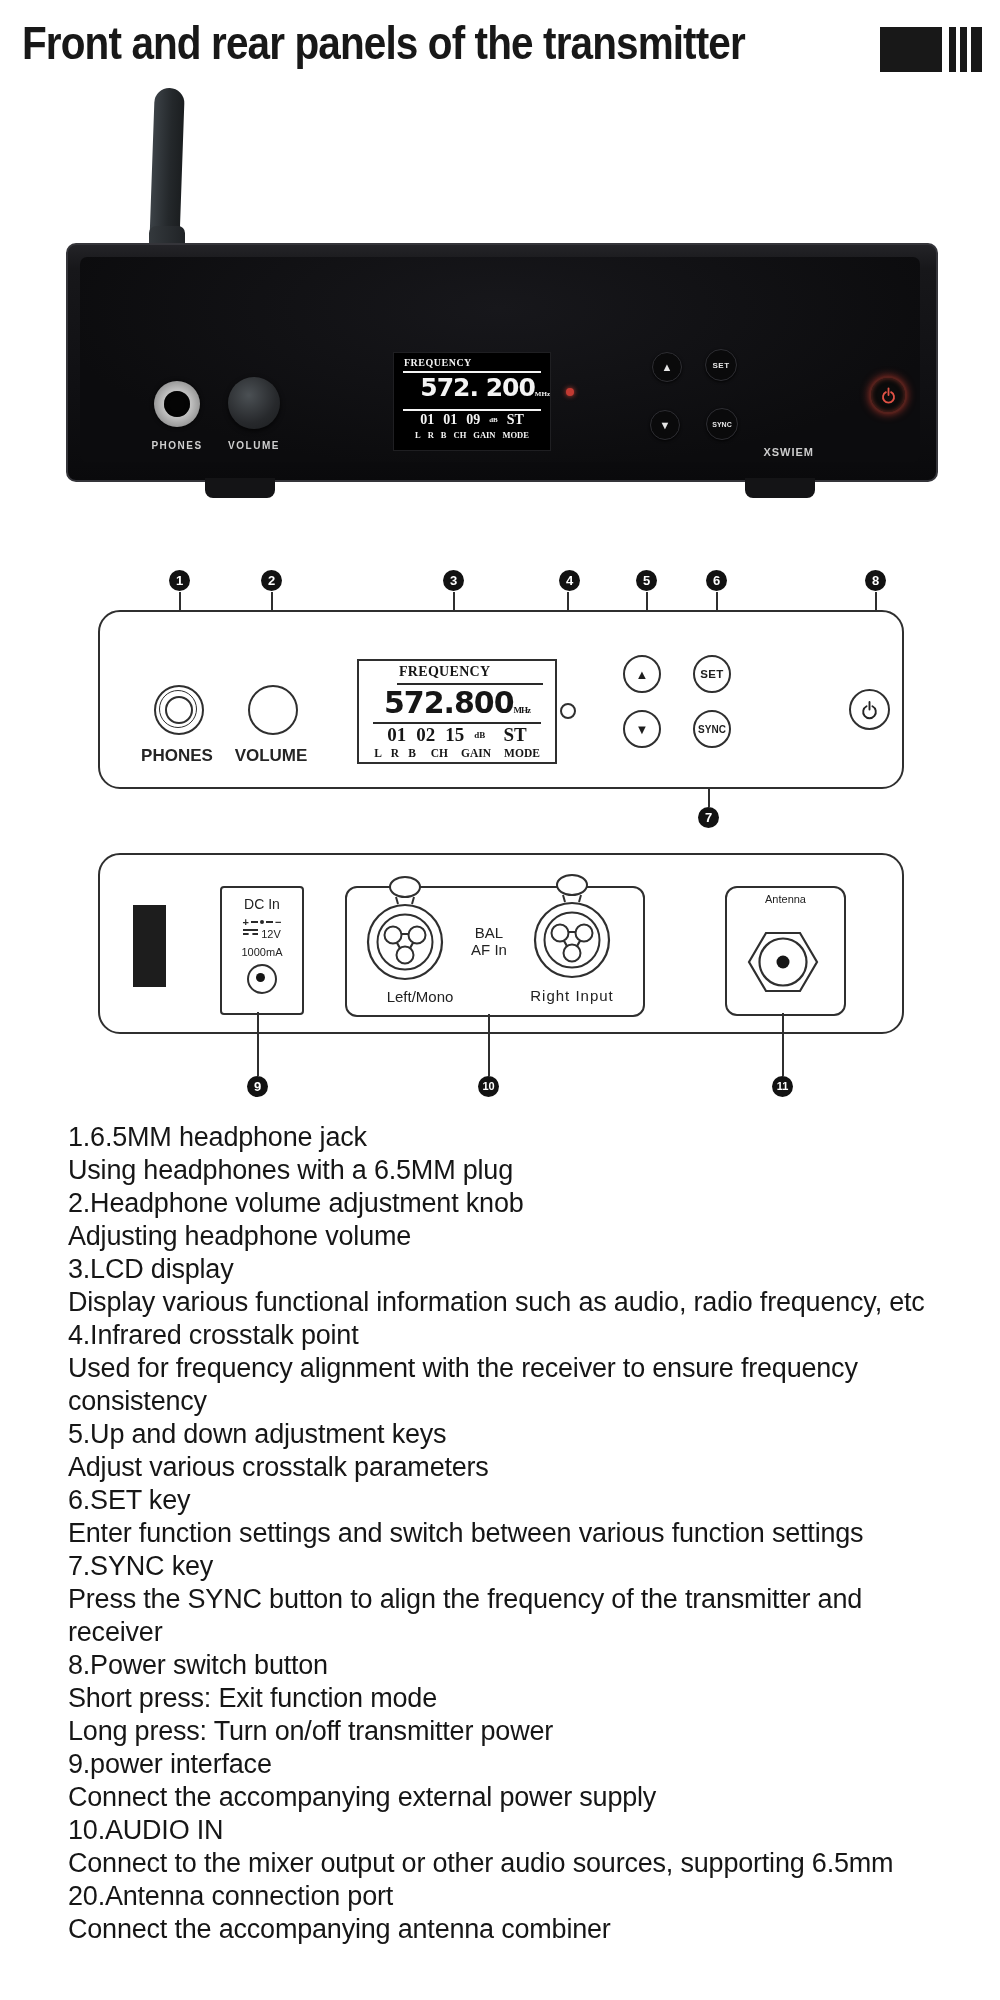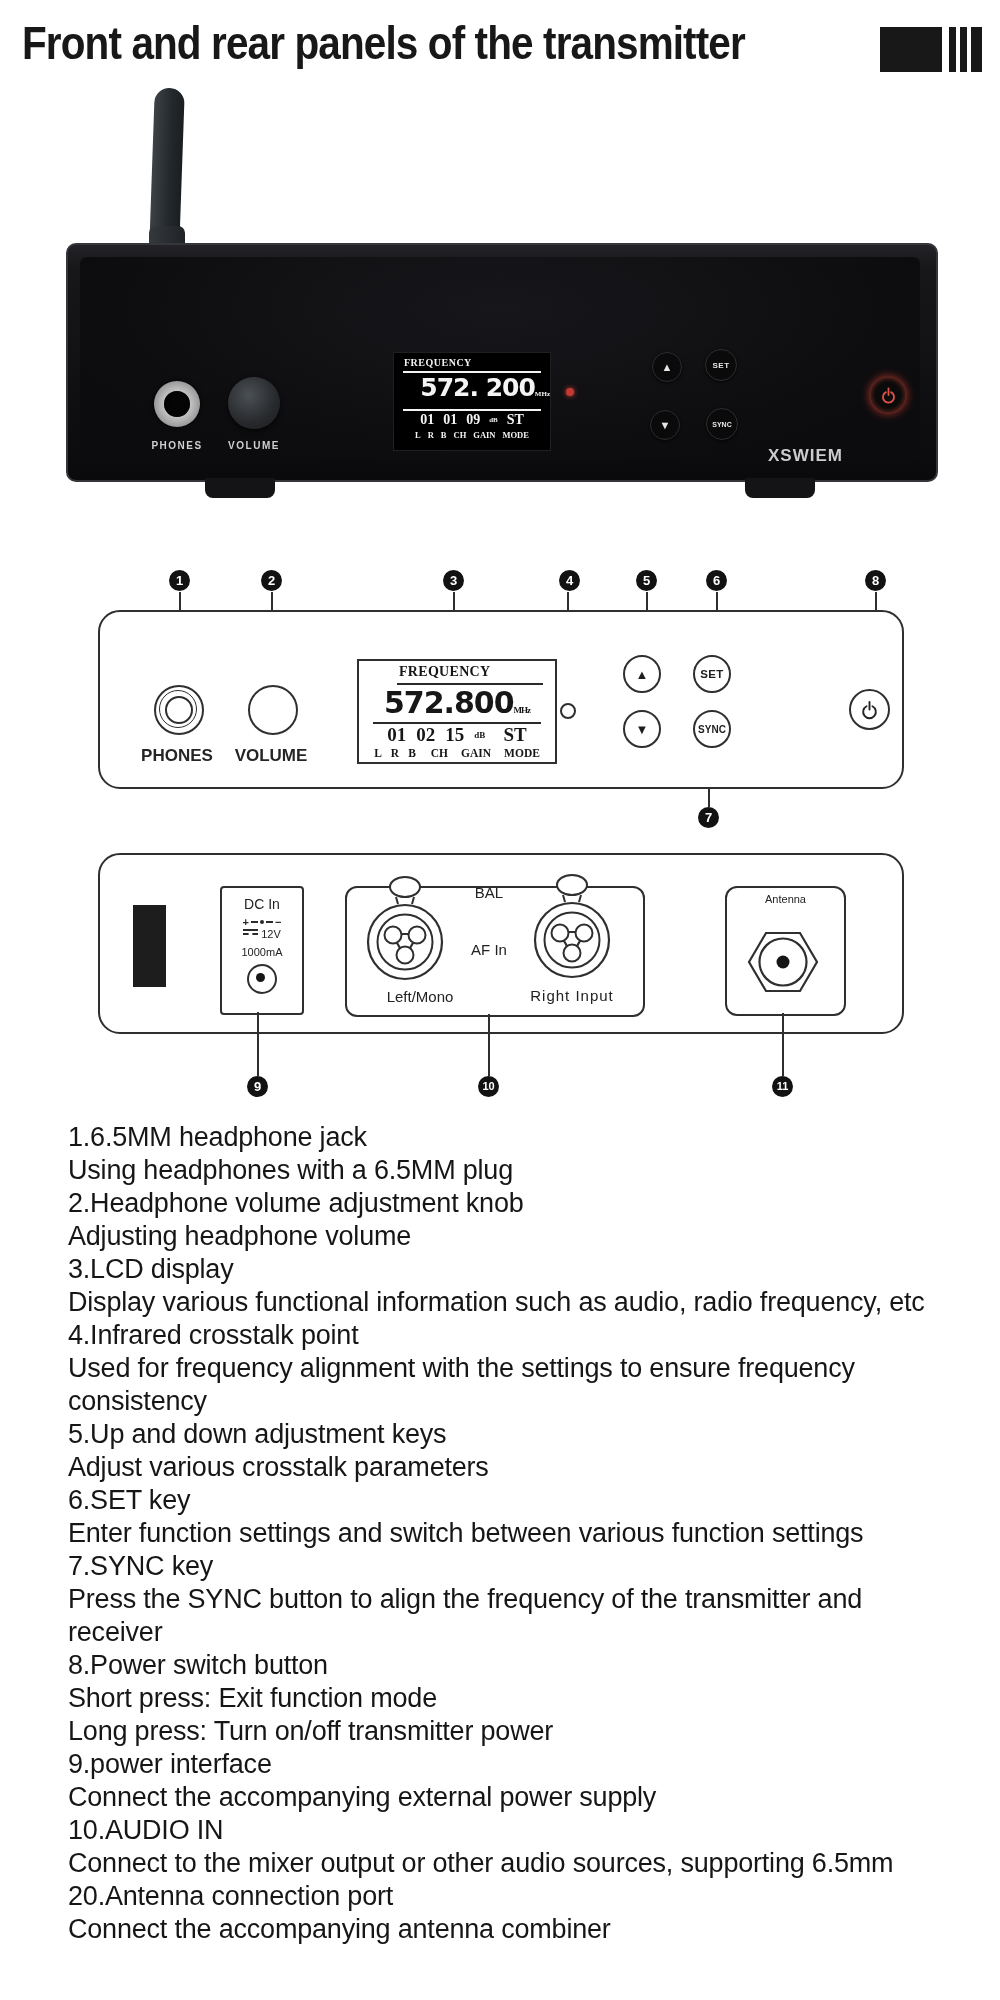--- a/index.html
+++ b/index.html
@@ -44,22 +44,22 @@
   .p-lcd .labs{position:absolute;left:0;top:77px;width:100%;display:flex;justify-content:center;
                gap:7px;font:bold 8.5px "Liberation Serif",serif}
   .p-btn{position:absolute;border-radius:50%;background:#0a0a0b;border:1px solid #2e2e33;
          display:flex;align-items:center;justify-content:center;color:#e6e6e6;
          box-shadow:0 1px 3px rgba(0,0,0,.8)}
   .p-dot{left:566px;top:388px;width:8px;height:8px;border-radius:50%;background:#c23a32;
          box-shadow:0 0 5px rgba(220,70,55,.9)}
   .p-power{left:869px;top:376px;width:34px;height:34px;border-radius:50%;background:#0b0b0b;
            border:2px solid #55211c;display:flex;align-items:center;justify-content:center;
            box-shadow:0 0 9px rgba(205,62,48,.75), inset 0 0 5px rgba(215,80,60,.5)}
-  .p-brand{left:768px;top:446px;width:110px;text-align:left;color:#cccccc;
-           font-size:17px;font-weight:bold;letter-spacing:1px}
+  .p-brand{left:704px;top:446px;width:110px;text-align:right;color:#cccccc;
+           font-size:11px;font-weight:bold;letter-spacing:1px}
   
   .panel{position:absolute;border:2.5px solid #2f2f2f;border-radius:22px;background:#fff}
   .box{position:absolute;border:2px solid #2f2f2f;background:#fff}
   .ring{position:absolute;border:2px solid #2f2f2f;border-radius:50%;background:#fff}
   .co{position:absolute;width:21px;height:21px;border-radius:50%;background:#121212;color:#fff;
       font:bold 13px/21px "Liberation Sans",sans-serif;text-align:center}
   .vline{position:absolute;width:2px;background:#2f2f2f}
   .d-label{position:absolute;font-weight:bold;font-size:17px;color:#252525;text-align:center;width:100px}
   .d-btn{position:absolute;width:34px;height:34px;border:2px solid #2f2f2f;border-radius:50%;
          background:#fff;display:flex;align-items:center;justify-content:center;color:#1d1d1d}
@@ -270,21 +270,21 @@
     <ellipse cx="0" cy="-55" rx="15" ry="10" fill="#fff" stroke="#2f2f2f" stroke-width="2"></ellipse>
     <line x1="-9" y1="-45" x2="-7" y2="-38" stroke="#2f2f2f" stroke-width="2"></line>
     <line x1="9" y1="-45" x2="7" y2="-38" stroke="#2f2f2f" stroke-width="2"></line>
     <circle r="37" fill="#fff" stroke="#2f2f2f" stroke-width="2.2"></circle>
     <circle r="27.5" fill="none" stroke="#2f2f2f" stroke-width="2"></circle>
     <path d="M -13 -8 L 13 -8 L 0 15 Z" fill="#fff" stroke="#2f2f2f" stroke-width="2.2" stroke-linejoin="round"></path>
     <circle cx="-12" cy="-7" r="8.5" fill="#fff" stroke="#2f2f2f" stroke-width="2"></circle>
     <circle cx="12" cy="-7" r="8.5" fill="#fff" stroke="#2f2f2f" stroke-width="2"></circle>
     <circle cx="0" cy="13" r="8.5" fill="#fff" stroke="#2f2f2f" stroke-width="2"></circle>
   </svg>
-  <div class="small-lbl" style="left:464px;top:884px;width:50px">BAL</div>
+  <div class="small-lbl" style="left:464px;top:924px;width:50px">BAL</div>
   <div class="small-lbl" style="left:464px;top:941px;width:50px">AF In</div>
   <div class="small-lbl" style="left:370px;top:988px;width:100px">Left/Mono</div>
   <div class="small-lbl" style="left:512px;top:987px;width:120px;letter-spacing:1px">Right Input</div>
 
   <div class="box" style="left:725px;top:886px;width:117px;height:126px;border-radius:12px">
     <div class="small-lbl" style="left:0;top:5px;width:100%;font-size:11px">Antenna</div>
   </div>
   <svg class="abs" style="left:746px;top:931px" width="74" height="62" viewBox="-37 -31 74 62">
     <polygon points="-34,0 -17,-29 17,-29 34,0 17,29 -17,29" fill="#fff" stroke="#2f2f2f" stroke-width="2.2"></polygon>
     <circle r="23.5" fill="#fff" stroke="#2f2f2f" stroke-width="2.2"></circle>
@@ -301,21 +301,21 @@
 </div>
 
 <div class="abs desc">
   <div>1.6.5MM headphone jack</div>
   <div>Using headphones with a 6.5MM plug</div>
   <div>2.Headphone volume adjustment knob</div>
   <div>Adjusting headphone volume</div>
   <div>3.LCD display</div>
   <div>Display various functional information such as audio, radio frequency, etc</div>
   <div>4.Infrared crosstalk point</div>
-  <div>Used for frequency alignment with the settings to ensure frequency</div>
+  <div>Used for frequency alignment with the receiver to ensure frequency</div>
   <div>consistency</div>
   <div>5.Up and down adjustment keys</div>
   <div>Adjust various crosstalk parameters</div>
   <div>6.SET key</div>
   <div>Enter function settings and switch between various function settings</div>
   <div>7.SYNC key</div>
   <div>Press the SYNC button to align the frequency of the transmitter and</div>
   <div>receiver</div>
   <div>8.Power switch button</div>
   <div>Short press: Exit function mode</div>

